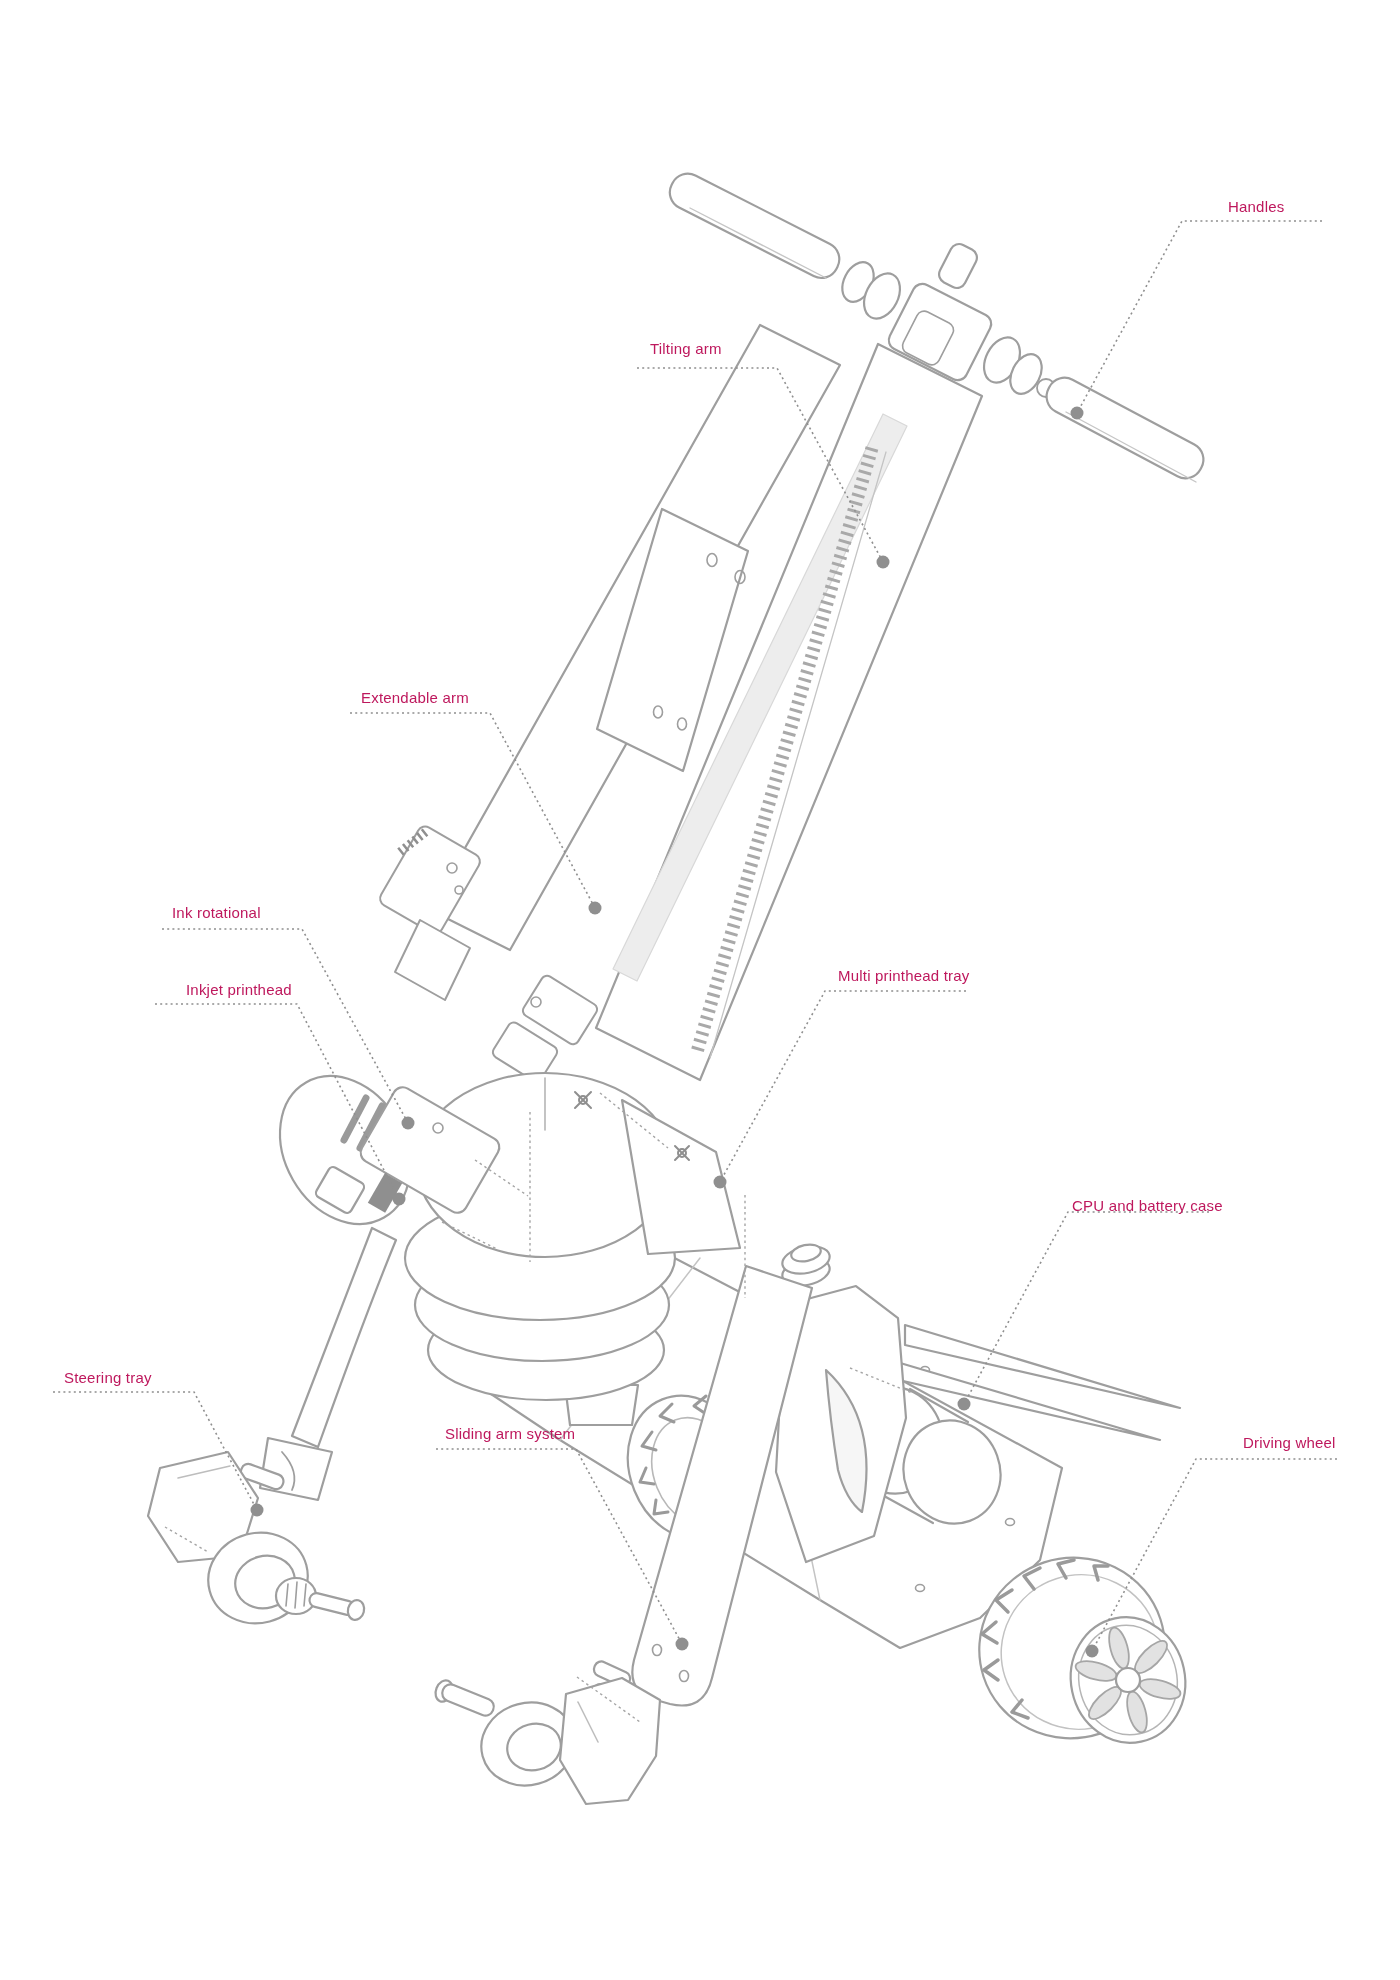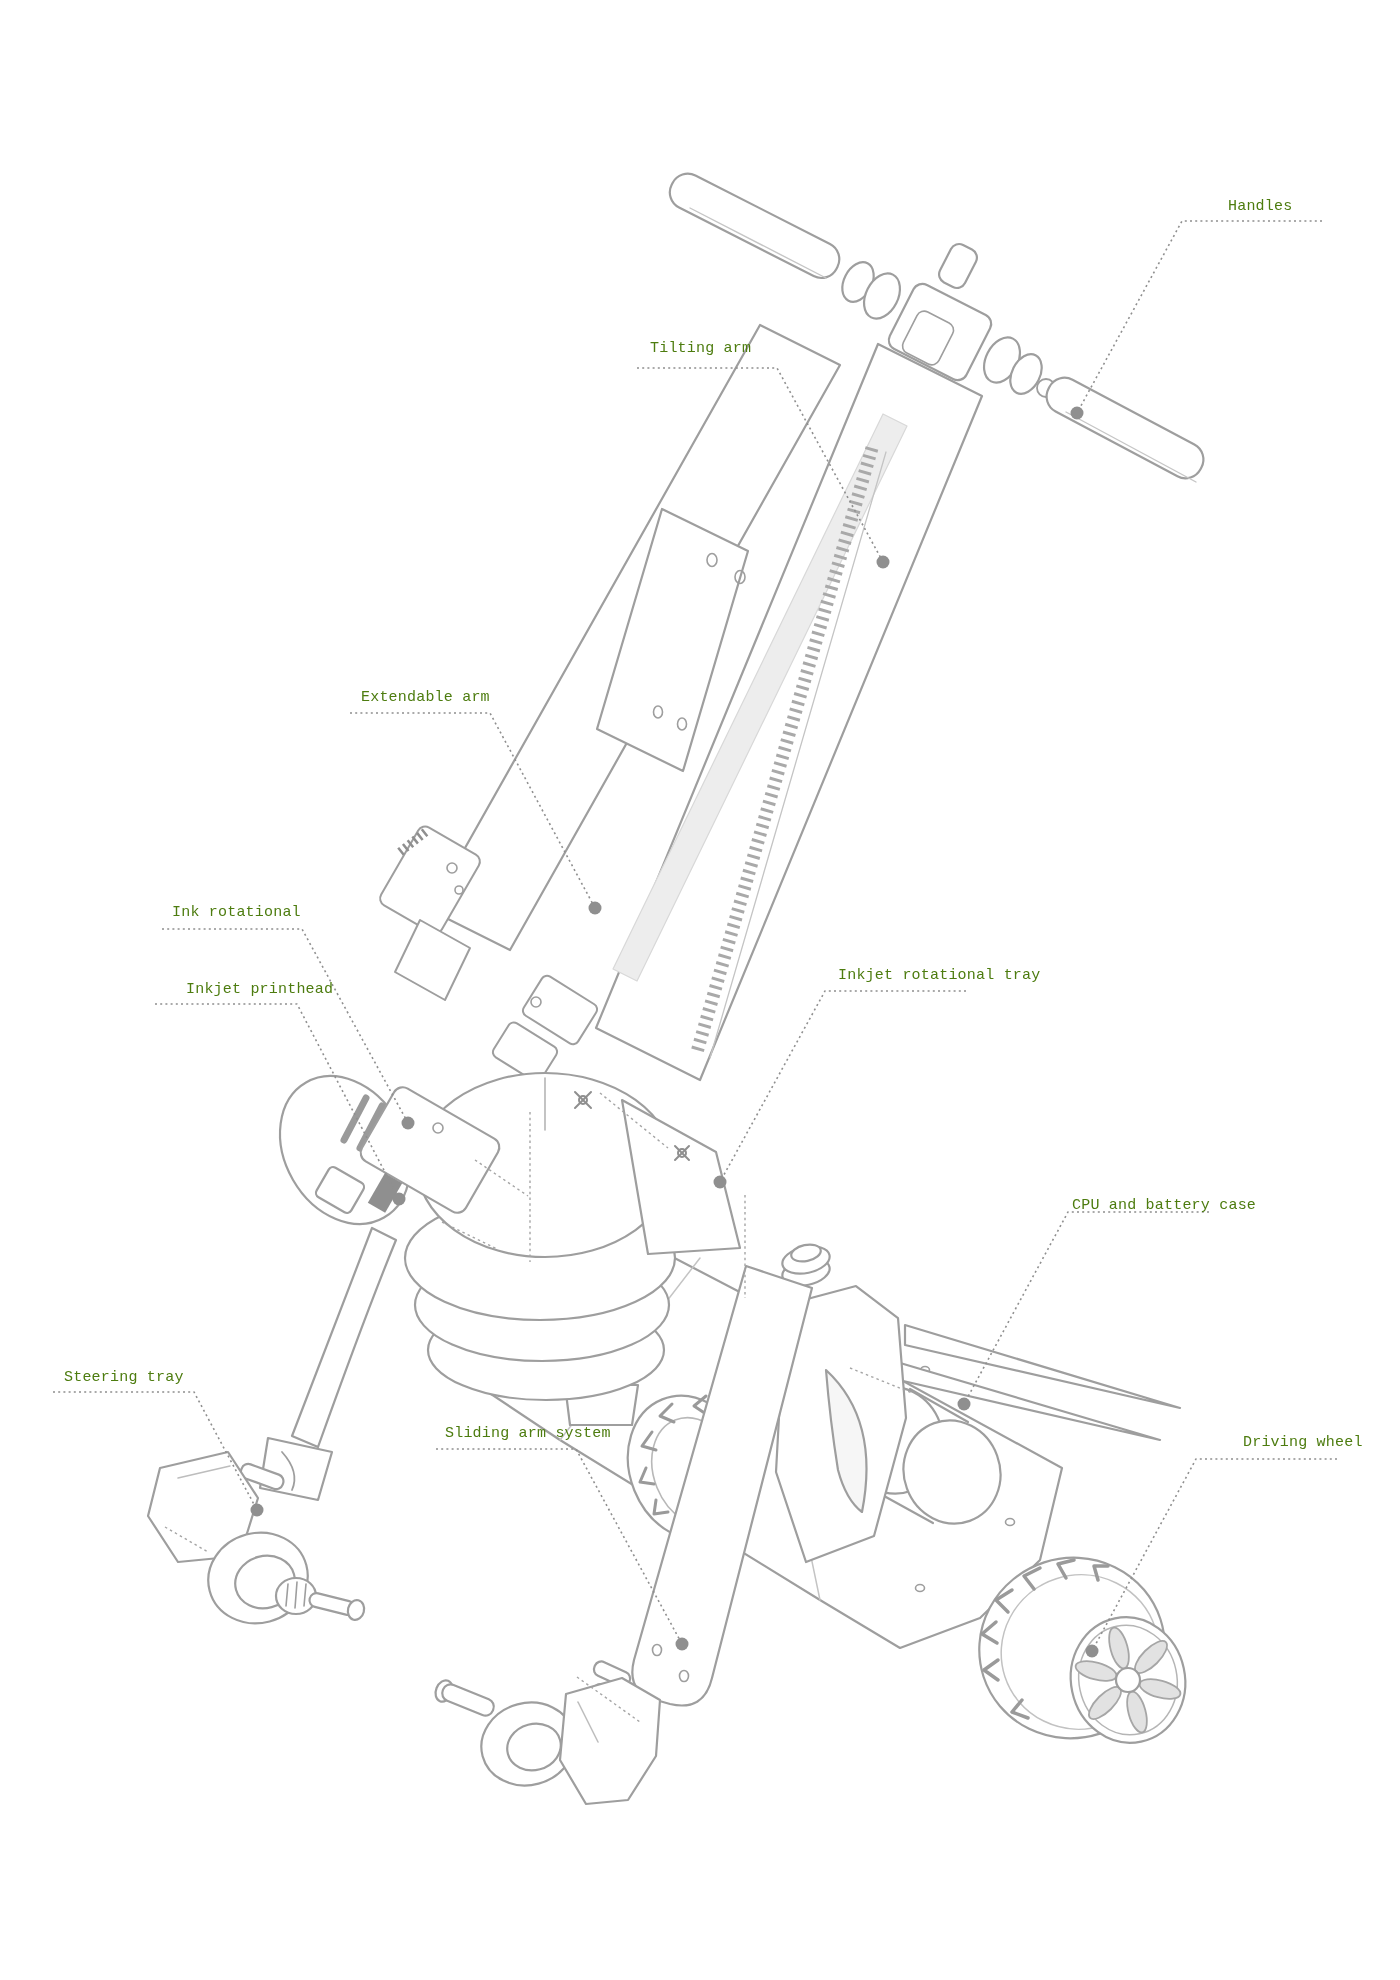--- a/index.html
+++ b/index.html
@@ -8,24 +8,23 @@
     width:1400px;height:1980px;
     background:#ffffff;
     font-family:"Liberation Sans", sans-serif;
     overflow:hidden;
   }
   #art{position:absolute;left:0;top:0;}
   .callout{
     position:absolute;
     font-size:15px;
     letter-spacing:.2px;
-    color:#4d7c0f;
+    color:#be185d;
     white-space:nowrap;
     line-height:15px;
-    font-family:Liberation Mono, monospace;
   }
 </style>
 </head>
 <body>
 
 <div id="stage">
 
 <svg id="art" width="1400" height="1980" viewBox="0 0 1400 1980" fill="none" stroke-linecap="round" stroke-linejoin="round">
 
   <g stroke="#9e9e9e" stroke-width="2.2">
@@ -251,19 +250,19 @@
     <circle cx="682" cy="1644" r="6.5"></circle>
     <circle cx="1092" cy="1651" r="6.5"></circle>
   </g>
 </svg>
 
   <div class="callout" style="left:1228px; top:199px;">Handles</div>
   <div class="callout" style="left:650px;  top:341px;">Tilting arm</div>
   <div class="callout" style="left:361px;  top:690px;">Extendable arm</div>
   <div class="callout" style="left:172px;  top:905px;">Ink rotational</div>
   <div class="callout" style="left:166px;  top:982px;margin-left:20px;">Inkjet printhead</div>
-  <div class="callout" style="left:838px;  top:968px;">Inkjet rotational tray</div>
+  <div class="callout" style="left:838px;  top:968px;">Multi printhead tray</div>
   <div class="callout" style="left:1072px; top:1190px;margin-top:8px;">CPU and battery case</div>
   <div class="callout" style="left:64px;   top:1370px;">Steering tray</div>
   <div class="callout" style="left:445px;  top:1426px;">Sliding arm system</div>
   <div class="callout" style="left:1243px; top:1435px;">Driving wheel</div>
 
 </div>
 
 </body></html>

